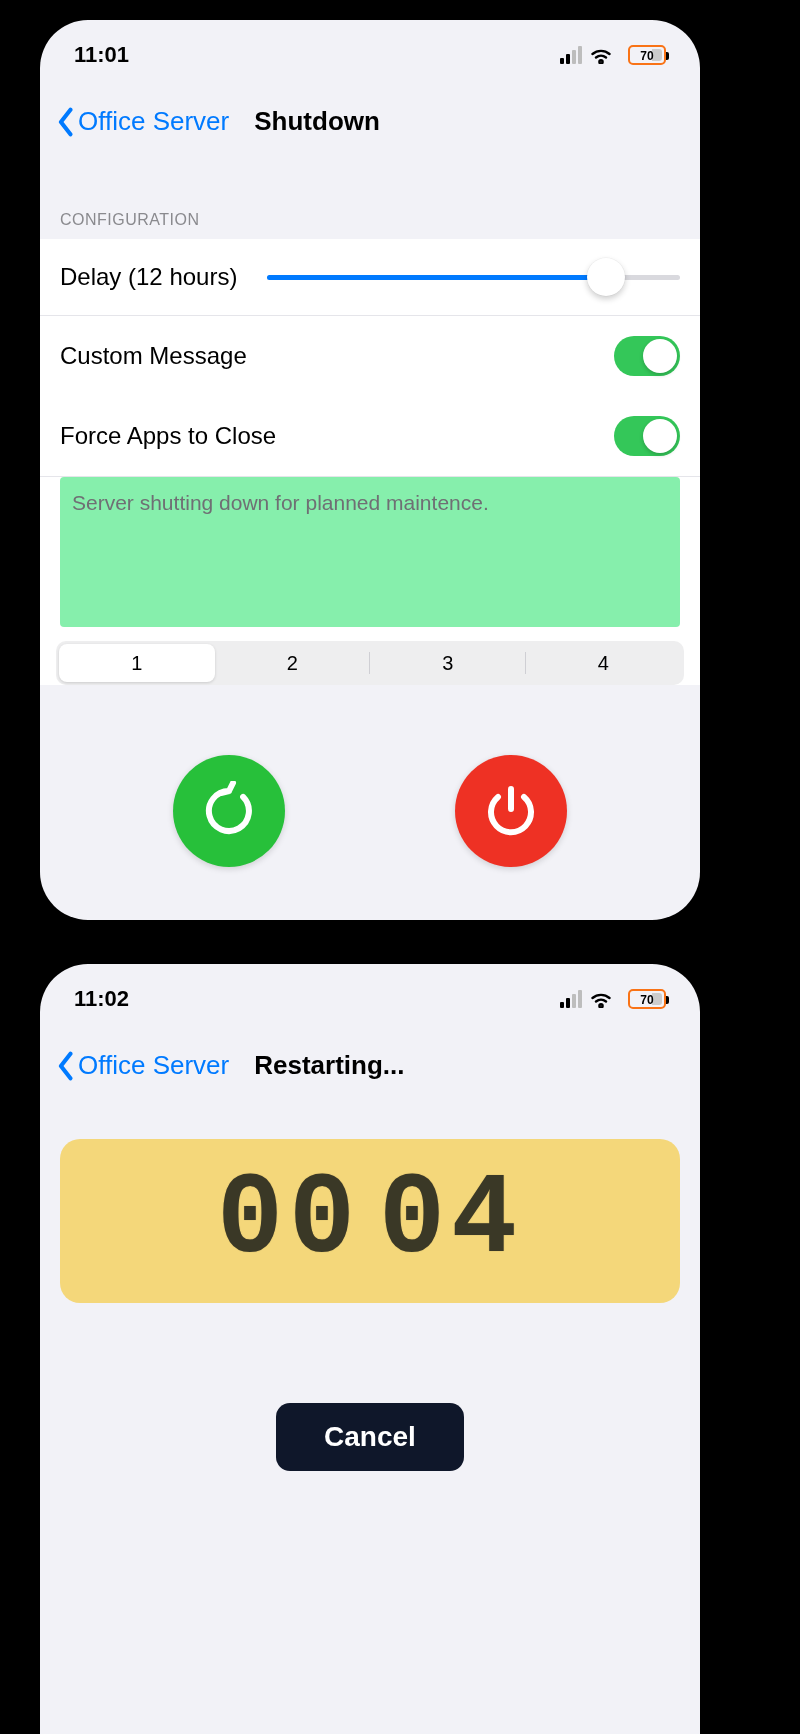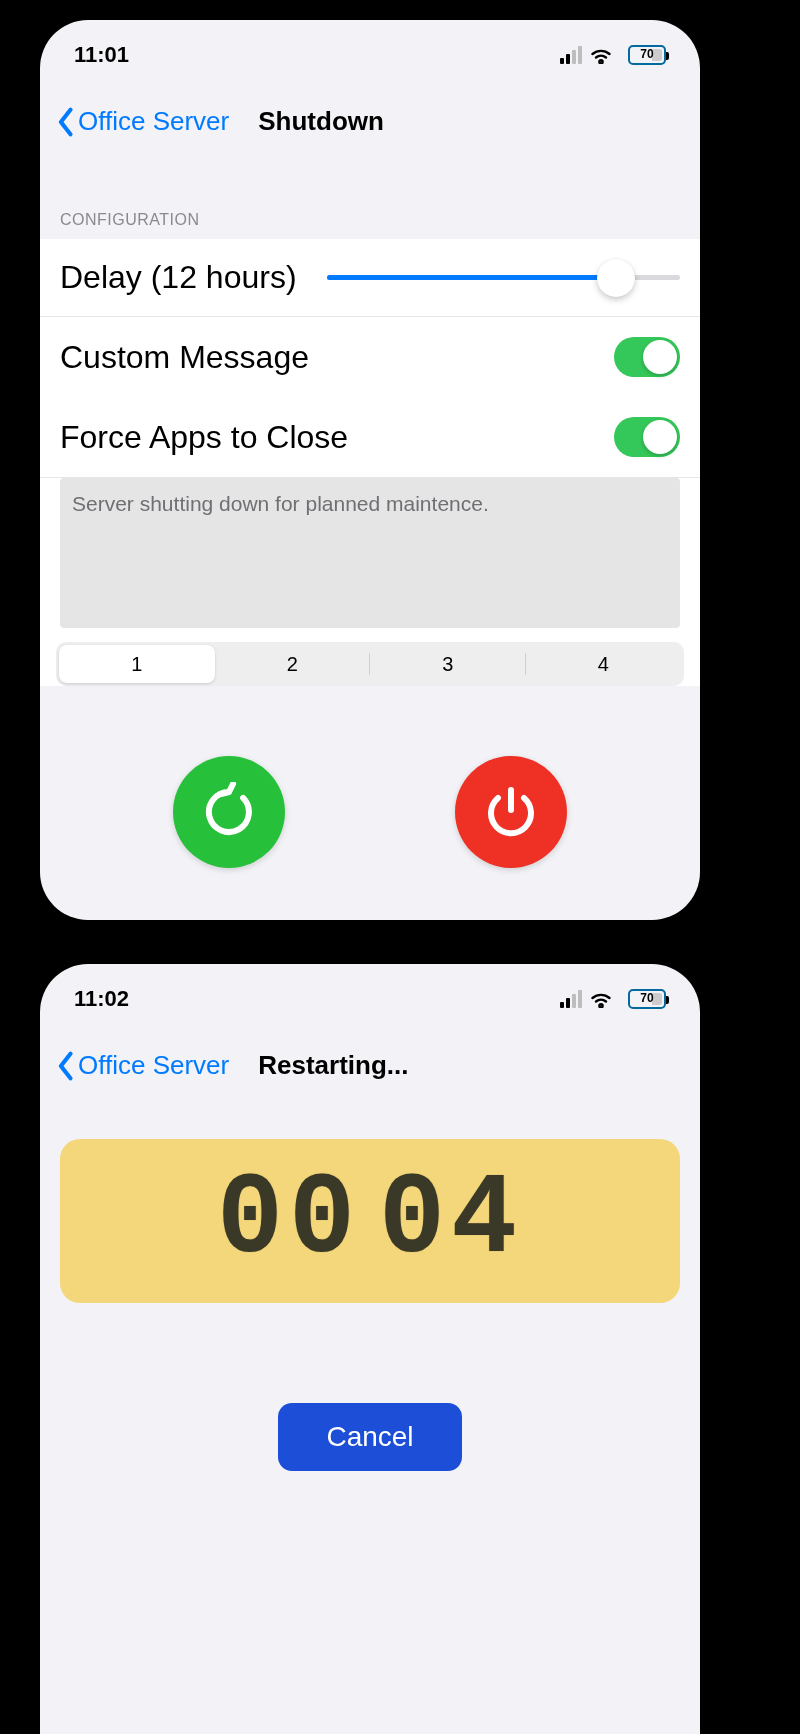--- a/index.html
+++ b/index.html
@@ -38,57 +38,57 @@
   .signal { display: flex; align-items: flex-end; gap: 2px; }
   .signal span { width: 4px; background:#000; border-radius:1px; display:block; }
   .signal span:nth-child(1){height:6px}
   .signal span:nth-child(2){height:10px}
   .signal span:nth-child(3){height:14px; background:#bdbdbd;}
   .signal span:nth-child(4){height:18px; background:#bdbdbd;}
   .wifi svg { display:block; }
   .battery {
     position: relative;
     width: 38px; height: 20px;
-    border: 2px solid #0369a1; border-radius: 5px;
-    display:flex; align-items:flex-start; justify-content:center;
+    border: 2px solid #f97316; border-radius: 5px;
+    display:flex; align-items:flex-end; justify-content:center;
     font-size:12px; font-weight:700;margin-left:8px;
   }
   .battery::after{
     content:''; position:absolute; right:-5px; top:5px; width:3px; height:8px; background:#000; border-radius:0 2px 2px 0;
   }
   .battery .fill { position:absolute; right:2px; top:2px; bottom:2px; width:30%; background:#ccc; border-radius:0 3px 3px 0; z-index:0;}
   .battery .pct { position:relative; z-index:1; }
 
   
   .navbar {
-    display:flex; align-items:center; gap:12px;
+    display:flex; align-items:center; gap:20px;
     padding: 30px 16px 18px;
     font-size: 26px;
   }
   .back { display:flex; align-items:center; color:#007aff; gap:4px; font-size:26px; }
   .back svg { width:18px; height:30px; }
-  .nav-title { color:#000; font-weight:600; margin-left:17px; }
+  .nav-title { color:#000; font-weight:600; margin-left:5px; }
   .nav-title.grey { color:#000000; }
 
   
   .section-header {
     padding: 56px 20px 10px;
     color:#8a8a8e;
     font-size:16px;
     letter-spacing:.5px;
     text-transform:uppercase;
   }
 
   
   .list { background:#fff; }
   .row {
     display:flex; align-items:center; justify-content:space-between;
     padding: 20px 20px;
     border-bottom:1px solid #e5e5ea;
-    font-size:32px; color:#000;
+    font-size:24px; color:#000;
     min-height:72px;
   }
   .row:last-child{border-bottom:none;}
   .row.noborder{border-bottom:none;}
 
   
   .slider {
     flex:1; margin-left:30px; height:36px; position:relative;
     display:flex; align-items:center;
   }
@@ -108,21 +108,21 @@
   .switch {
     width:66px; height:40px; border-radius:20px; background:#34c759; position:relative;
   }
   .switch .knob{
     position:absolute; right:3px; top:3px; width:34px; height:34px; background:#fff; border-radius:50%;
     box-shadow:0 2px 4px rgba(0,0,0,.2);
   }
 
   
   .msgbox {
-    margin:0 20px 14px; background:#e5e5e5; border-radius:4px;
+    margin:0 20px 14px; background:#86efac; border-radius:4px;
     padding:14px 12px; min-height:150px;
     color:#6f6f74; font-size:21px;
   }
 
   
   .segmented {
     margin:0 16px 20px;
     display:flex; background:#eeeeef; border-radius:10px; padding:3px;
     height:44px;
   }
@@ -165,21 +165,21 @@
     display:flex; align-items:center; justify-content:center;
     gap:18px;
   }
   .dseg { font-family: 'Courier New', monospace; font-weight:700; letter-spacing:6px; color:#3a3826; }
   .big { font-size:110px; line-height:1; transform:scaleY(1.05); }
   .small { font-size:70px; line-height:1; align-self:flex-end; padding-bottom:16px; }
   
   .dseg { text-shadow: 0 0 1px rgba(0,0,0,.3); font-variant-numeric: tabular-nums; }
   .cancel-wrap{ display:flex; justify-content:center; padding-top:100px; }
   .cancel-btn {
-    background:#1d4ed8; color:#fff; font-size:28px; font-weight:400;
+    background:#0f172a; color:#fff; font-size:28px; font-weight:700;
     border:none; border-radius:14px; padding:18px 48px;
   }
 </style>
 </head>
 <body>
 
 <div class="phone phone1">
 
   <div class="statusbar">
     <span>11:01</span>

